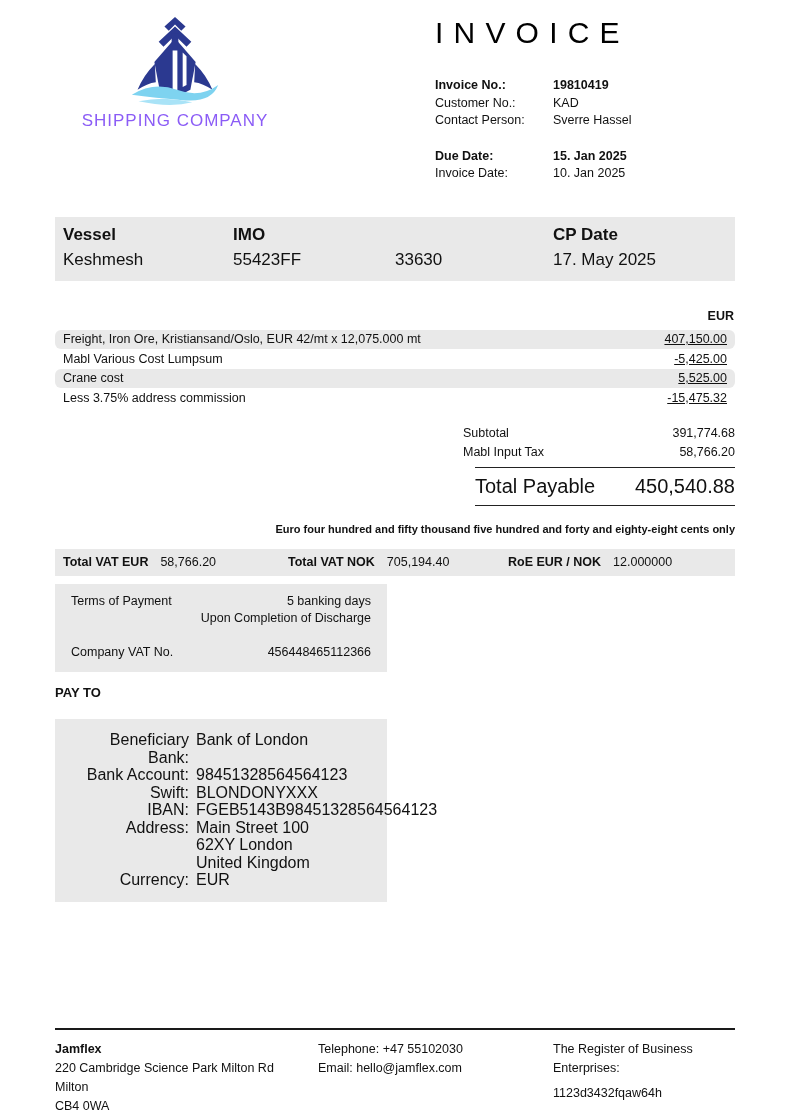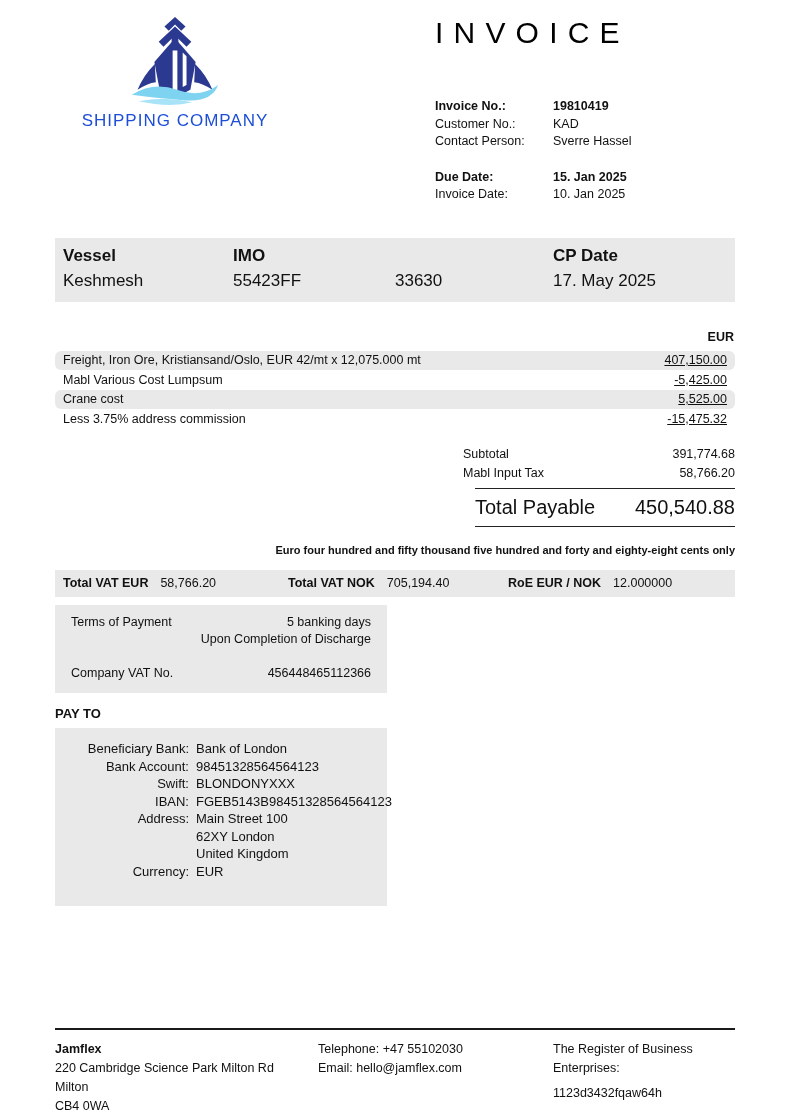--- a/index.html
+++ b/index.html
@@ -7,26 +7,26 @@
   .page {
     width:790px; height:1120px; position:relative; background:#fff;
     font-family:"Liberation Sans","DejaVu Sans",sans-serif;
     color:#111; padding:10px 55px; overflow:hidden;
   }
   
   .top-row { display:flex; justify-content:space-between; }
   .left-col { width:340px; }
   .logo { width:240px; text-align:center; padding-top:4px; }
   .logo svg { display:block; margin:0 auto; }
-  .logo-text { color:#1d4ed8; font-size:17px; letter-spacing:1px; margin-top:1px; white-space:nowrap; }
+  .logo-text { color:#8b5cf6; font-size:17px; letter-spacing:1px; margin-top:1px; white-space:nowrap; }
   .sender { margin-top:28px; font-size:12.5px; line-height:17.5px; }
   .sender-name { font-weight:bold; font-size:13px; margin-bottom:3px; }
   .right-col { width:300px; padding-top:6px; }
   .title { text-align:left; font-size:30px; letter-spacing:0.34em; margin-right:-0.3em; color:#000; white-space:nowrap; }
-  .meta { margin-top:48px; font-size:12.5px; line-height:17.5px; }
+  .meta { margin-top:27px; font-size:12.5px; line-height:17.5px; }
   .meta-row { display:flex; }
   .meta-label { width:118px; flex-shrink:0; }
   .meta-gap { height:18px; }
   .b { font-weight:bold; }
   
   .vessel-table {
     margin-top:34px; background:#e9e9e9; padding:8px 8px 11px;
     display:grid; grid-template-columns:170px 162px 158px 1fr;
     row-gap:5px; font-size:17px;
   }
@@ -49,23 +49,23 @@
   .vat-g1 { width:225px; } .vat-g2 { width:220px; }
   .vat-label { font-weight:bold; margin-right:12px; }
   
   .terms-box { margin-top:8px; width:332px; background:#e9e9e9; padding:9px 16px 11px; font-size:12.5px; line-height:17.5px; }
   .terms-row { display:flex; justify-content:space-between; }
   .terms-right { text-align:right; }
   .terms-spacer { height:16px; }
   
   .payto-heading { margin-top:13px; font-weight:bold; font-size:13px; }
   .payto-box {
-    margin-top:7px; width:332px; background:#e9e9e9; padding:12px 10px 26px;
+    margin-top:19px; width:332px; background:#e9e9e9; padding:12px 10px 13px;
     display:grid; grid-template-columns:124px 1fr; column-gap:7px;
-    font-size:13px; line-height:17.5px;
+    font-size:16px; line-height:17.5px;
   }
   .pt-label { text-align:right; }
   
   .footer {
     position:absolute; left:55px; right:55px; top:1028px;
     border-top:2px solid #1a1a1a; padding-top:10px;
     display:flex; font-size:12.5px; line-height:19px;
   }
   .f-col1 { width:263px; } .f-col2 { width:235px; } .f-col3 { width:150px; }
   .f-name { font-weight:bold; }

